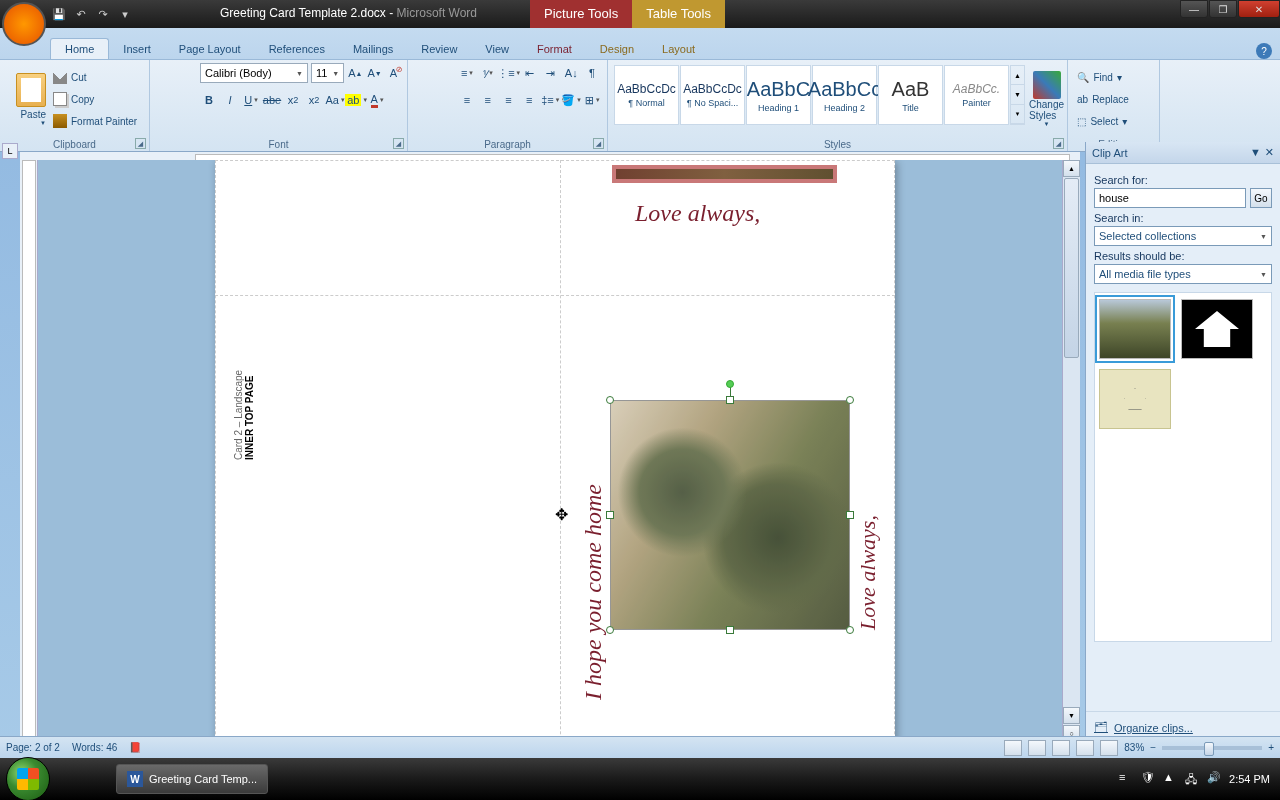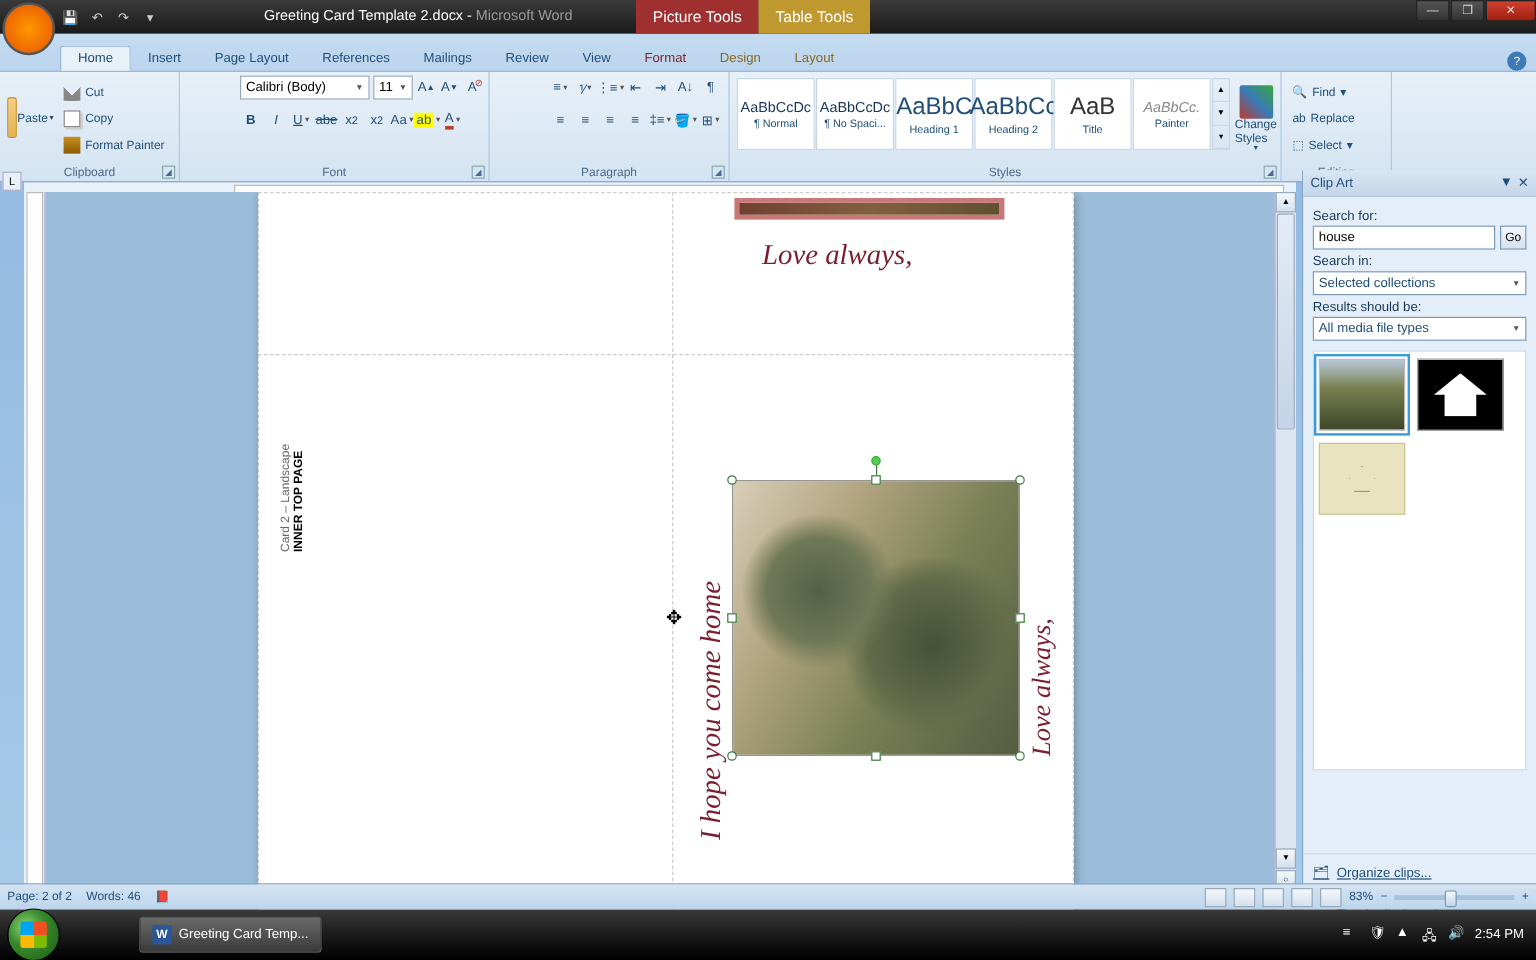--- a/index.html
+++ b/index.html
@@ -28,21 +28,21 @@
 
 
 .ribbon { height:92px; background:linear-gradient(to bottom,#e8f0f8,#d4e4f2); display:flex; border-bottom:1px solid #8aa8c8; }
 .group { border-right:1px solid #b0c8e0; padding:3px 6px 2px; display:flex; flex-direction:column; position:relative; }
 .group-label { position:absolute; bottom:1px; left:0; right:0; text-align:center; font-size:10px; color:#4a6a8a; }
 .group-launcher { position:absolute; bottom:2px; right:3px; width:11px; height:11px; border:1px solid #8aa; font-size:7px; display:flex; align-items:center; justify-content:center; color:#4a6a8a; }
 
 
 .clipboard { width:150px; }
 .paste-wrap { display:flex; gap:4px; height:72px; }
-.paste-big { width:40px; display:flex; align-items:center; justify-content:center; font-size:10px; color:#1f4e79; }
+.paste-big { width:40px; display:flex; flex-direction:column; align-items:flex-end; justify-content:center; font-size:10px; color:#1f4e79; }
 .paste-icon { width:30px; height:34px; background:linear-gradient(#f8d080,#e8b050); border:1px solid #c89020; border-radius:2px; margin-bottom:2px; position:relative; }
 .paste-icon::after { content:""; position:absolute; top:4px; left:4px; right:4px; bottom:4px; background:#fff; }
 .clip-small { display:flex; flex-direction:column; gap:2px; justify-content:center; }
 .clip-item { display:flex; align-items:center; gap:4px; font-size:10px; color:#1f4e79; height:20px; padding:0 3px; }
 .mini-icon { width:14px; height:14px; display:inline-block; }
 .i-cut { background:linear-gradient(45deg,#888 40%,transparent 40%),linear-gradient(-45deg,#888 40%,transparent 40%); }
 .i-copy { background:#fff; border:1px solid #888; box-shadow:2px 2px 0 #ccc; }
 .i-brush { background:linear-gradient(#c89020,#8b5a00); }
 
 

